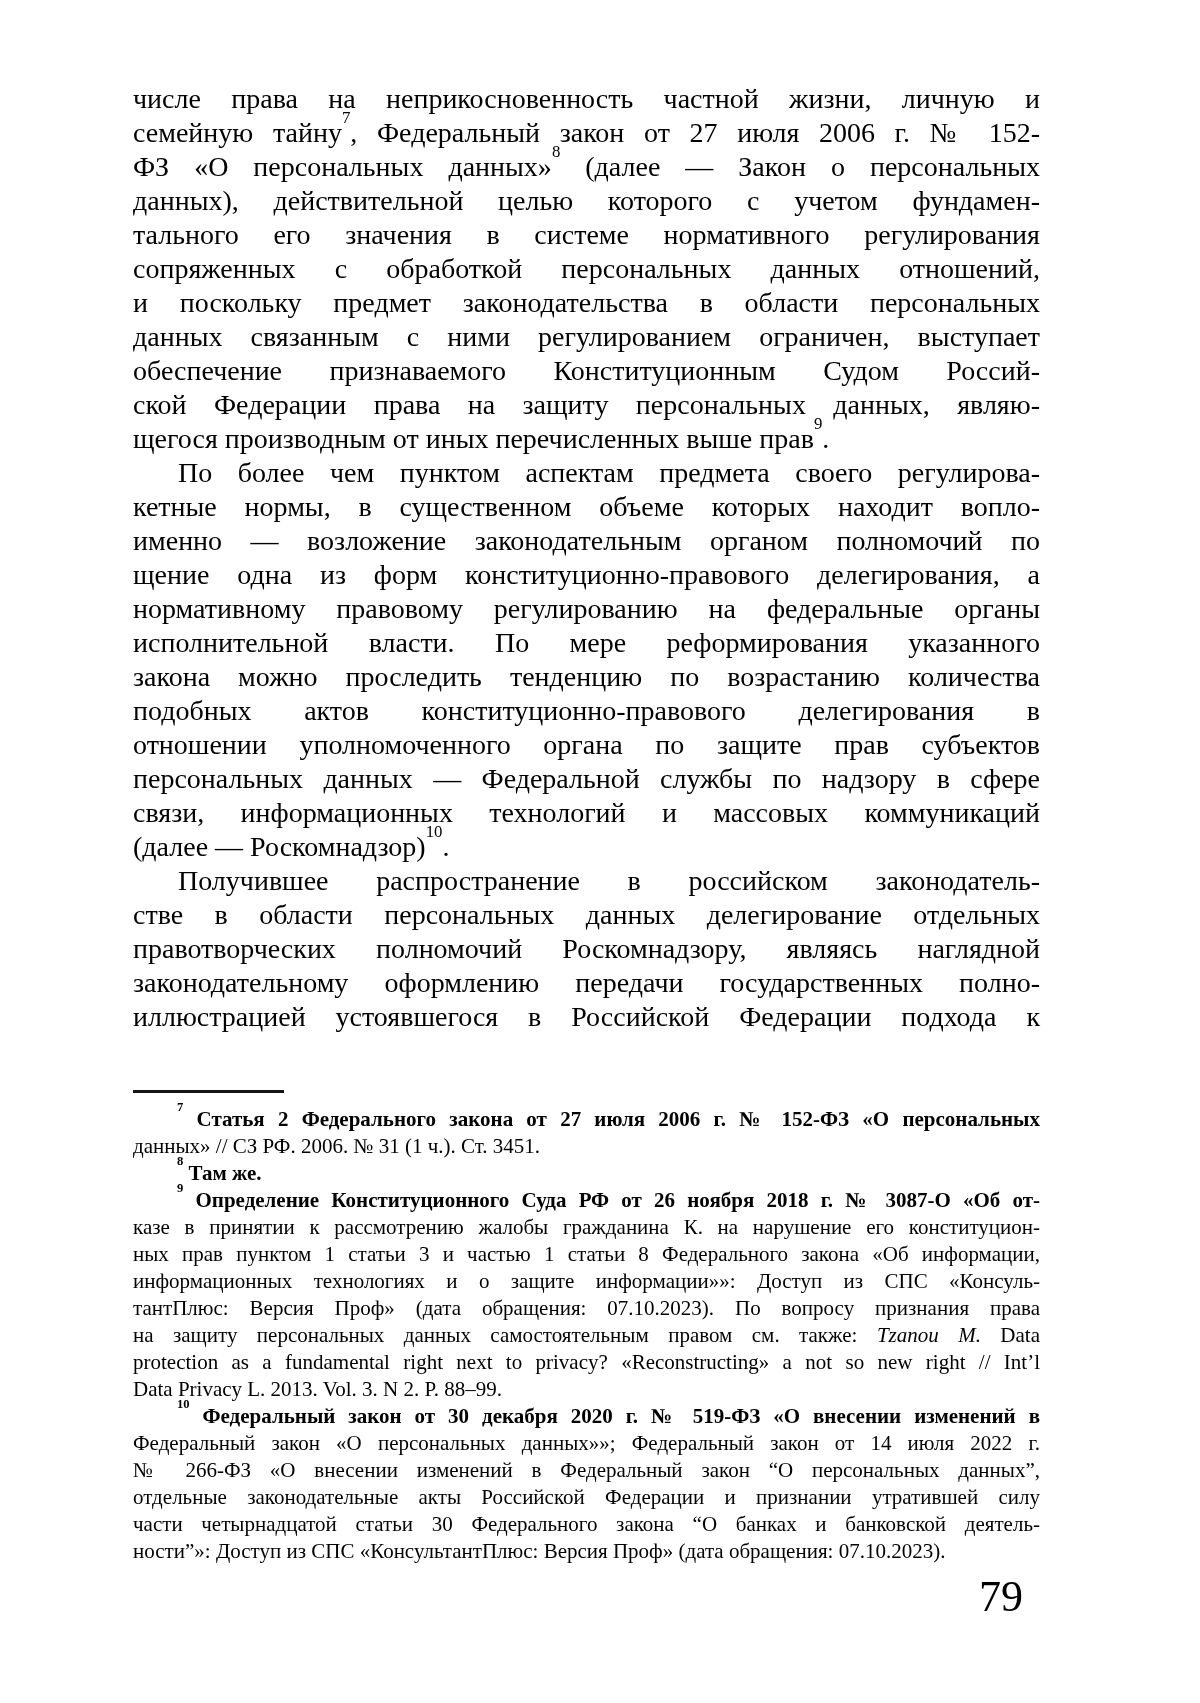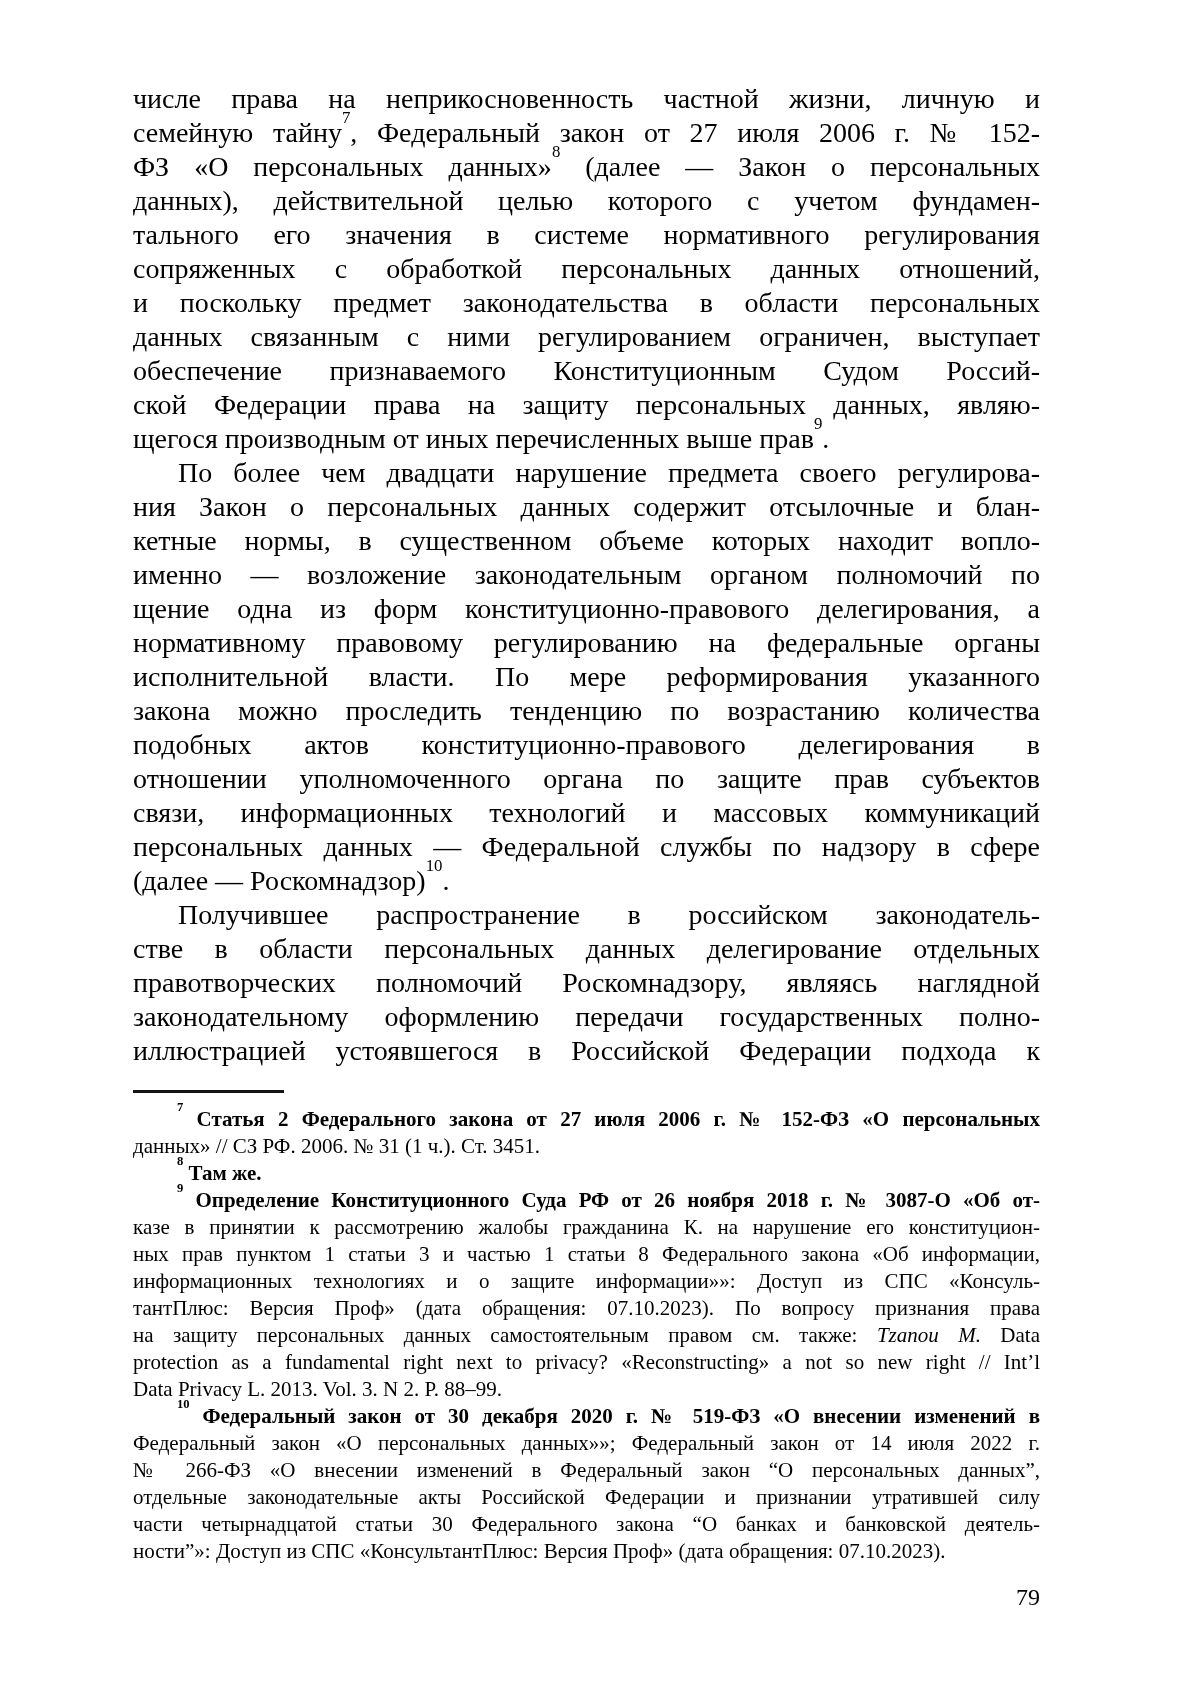--- a/index.html
+++ b/index.html
@@ -47,25 +47,25 @@
     position: absolute;
     left: 133px;
     top: 1106px;
     width: 907px;
     font-size: 21px;
     line-height: 27px;
   }
   .footnote .line:first-child { text-indent: 44px; font-weight: bold; }
   .page-number {
     position: absolute;
-    left: 133px;
+    left: 116px;
     top: 1578px;
     width: 907px;
     text-align: right;
-    font-size: 24px;
+    font-size: 44px;
     line-height: 38px;
   }
   i { font-style: italic; margin-top: 8px; }
 </style>
 </head>
 <body>
 
 <main class="page">
   <section class="body-text" id="body-text">
       <div class="para">
@@ -75,32 +75,31 @@
         <div class="line">данных), действительной целью которого с учетом фундамен-</div>
         <div class="line">тального его значения в системе нормативного регулирования</div>
         <div class="line">сопряженных с обработкой персональных данных отношений,</div>
         <div class="line">и поскольку предмет законодательства в области персональных</div>
         <div class="line">данных связанным с ними регулированием ограничен, выступает</div>
         <div class="line">обеспечение признаваемого Конституционным Судом Россий-</div>
         <div class="line">ской Федерации права на защиту персональных данных, являю-</div>
         <div class="line last">щегося производным от иных перечисленных выше прав<sup>9</sup>.</div>
       </div>
       <div class="para indent">
-        <div class="line">По более чем двадцати нарушение предмета своего регулирова-</div>
-        <div class="line">ния Закон о персональных данных содержит отсылочные и блан-</div>
+        <div class="line">По более чем пунктом аспектам предмета своего регулирова-</div>
         <div class="line">кетные нормы, в существенном объеме которых находит вопло-</div>
         <div class="line">именно — возложение законодательным органом полномочий по</div>
         <div class="line">щение одна из форм конституционно-правового делегирования, а</div>
         <div class="line">нормативному правовому регулированию на федеральные органы</div>
         <div class="line">исполнительной власти. По мере реформирования указанного</div>
         <div class="line">закона можно проследить тенденцию по возрастанию количества</div>
         <div class="line">подобных актов конституционно-правового делегирования в</div>
         <div class="line">отношении уполномоченного органа по защите прав субъектов</div>
+        <div class="line">персональных данных — Федеральной службы по надзору в сфере</div>
         <div class="line">связи, информационных технологий и массовых коммуникаций</div>
-        <div class="line">персональных данных — Федеральной службы по надзору в сфере</div>
         <div class="line last">(далее — Роскомнадзор)<sup>10</sup>.</div>
       </div>
       <div class="para indent">
         <div class="line">Получившее распространение в российском законодатель-</div>
         <div class="line">стве в области персональных данных делегирование отдельных</div>
         <div class="line">правотворческих полномочий Роскомнадзору, являясь наглядной</div>
         <div class="line">законодательному оформлению передачи государственных полно-</div>
         <div class="line">иллюстрацией устоявшегося в Российской Федерации подхода к</div>
       </div>
     </section>

